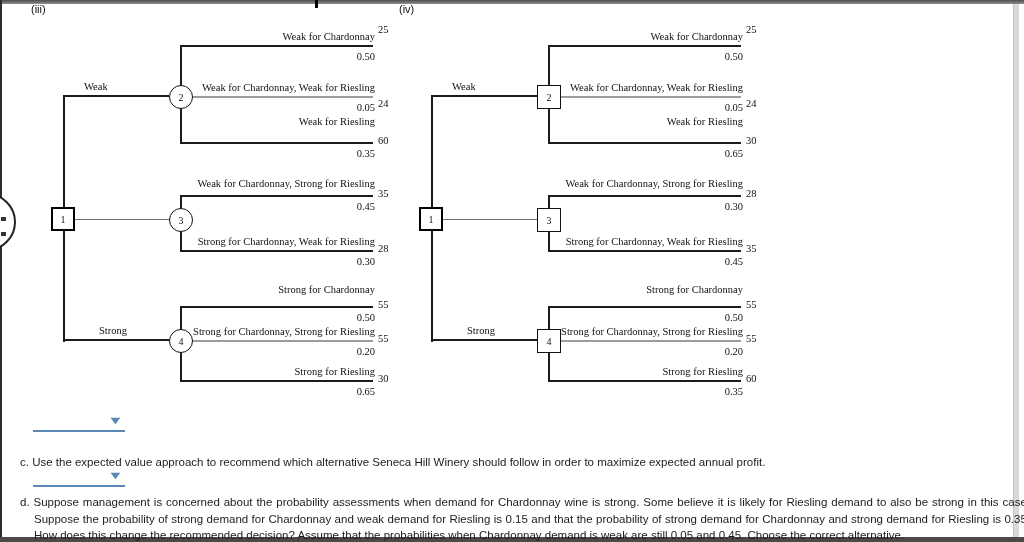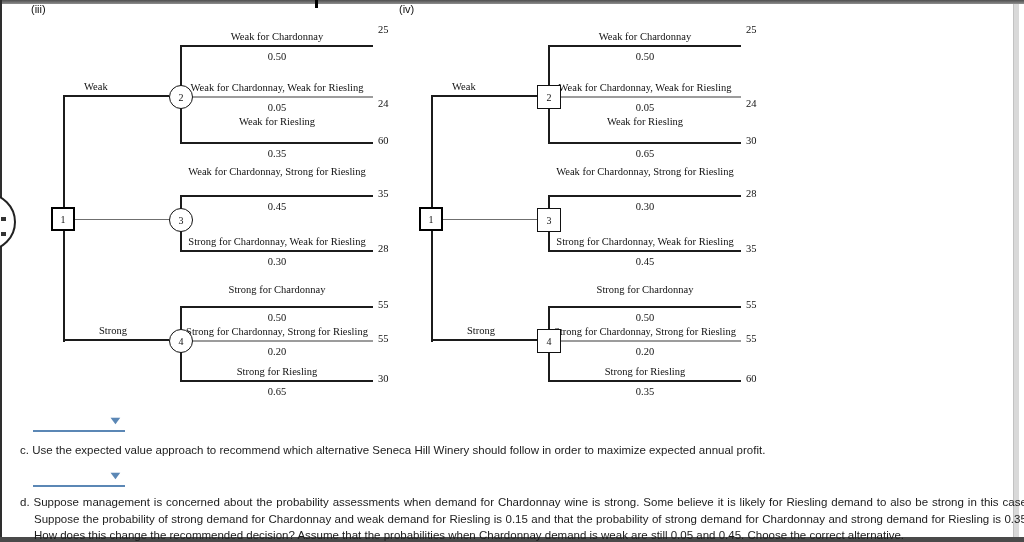--- a/index.html
+++ b/index.html
@@ -26,43 +26,43 @@
   .h-weak{left:63px;top:95px;width:106px;height:2px}
   .h-strong{left:63px;top:339px;width:106px;height:2px}
   .h-mid{left:75px;top:219px;width:94px;height:1px;background:#6f6f6f}
   .v2{left:180px;top:45px;width:2px;height:99px}
   .v3{left:180px;top:195px;width:2px;height:57px}
   .v4{left:180px;top:306px;width:2px;height:76px}
   .bline{position:absolute;left:181px;width:192px;height:2px;background:#1c1c1c}
   .bline.thru{left:193px;width:180px;background:#9c9c9c}
   .rA{top:45px}.rB{top:96px}.rC{top:142px}.rD{top:195px}.rE{top:250px}.rF{top:306px}.rG{top:340px}.rH{top:380px}
   .blab,.bprob,.wlab,.slab,.bval{font-family:"Liberation Serif",serif;font-size:10.5px;color:#111}
-  .blab,.bprob{position:absolute;left:179px;width:196px;text-align:center;white-space:nowrap}
-  .lA{top:31px}.lB{top:82px}.lC{top:116px}.lD{top:166px}.lE{top:236px}.lF{top:284px}.lG{top:326px}.lH{top:366px}
+  .blab,.bprob{position:absolute;left:179px;width:196px;text-align:right;white-space:nowrap}
+  .lA{top:31px}.lB{top:82px}.lC{top:116px}.lD{top:178px}.lE{top:236px}.lF{top:284px}.lG{top:326px}.lH{top:366px}
   .pA{top:51px}.pB{top:102px}.pC{top:148px}.pD{top:201px}.pE{top:256px}.pF{top:312px}.pG{top:346px}.pH{top:386px}
   .bval{position:absolute;left:378px}
   .vA{top:24px}.vB{top:98px}.vC{top:135px}.vD{top:188px}.vE{top:243px}.vF{top:299px}.vG{top:333px}.vH{top:373px}
   .node{position:absolute;width:24px;height:24px;background:#fff;display:flex;align-items:center;
         justify-content:center;font-family:"Liberation Serif",serif;font-size:10px;color:#111;box-sizing:border-box}
   .node.circ{border:1.5px solid #111;border-radius:50%}
   .node.sq{border:1.5px solid #111}
   .node.root{left:51px;top:207px;border:2px solid #000}
   .n2{left:169px;top:85px}.n3{left:169px;top:208px}.n4{left:169px;top:329px}
   .wlab{position:absolute;left:84px;top:81px;width:58px;}
   .slab{position:absolute;left:84px;top:325px;width:58px;text-align:center}
 
   
   .dd{position:absolute;left:33px;width:92px;height:15px;cursor:pointer}
   .dd1{top:417px}.dd2{top:472px}
   .dd .arr{position:absolute;right:4px;top:-3px;font-size:11px;color:#5b87b5;
            display:inline-block;transform:scaleX(1.5);transform-origin:center}
   .dd .ul{position:absolute;left:0;bottom:0;width:100%;height:2px;background:#5b87b5}
 
   
-  .qc{position:absolute;left:20px;top:444px;width:990px;font-size:11.5px;
+  .qc{position:absolute;left:20px;top:456px;width:990px;font-size:11.5px;
       padding-left:14px;text-indent:-14px}
   .qd{position:absolute;left:20px;top:494px;width:996px;font-size:11.5px;line-height:16.5px;
       padding-left:14px;text-indent:-14px;text-align:justify}
 </style>
 </head>
 <body>
 
 <div class="topbar"></div>
 <div class="ticktop"></div>
 <div class="leftbar"></div>

